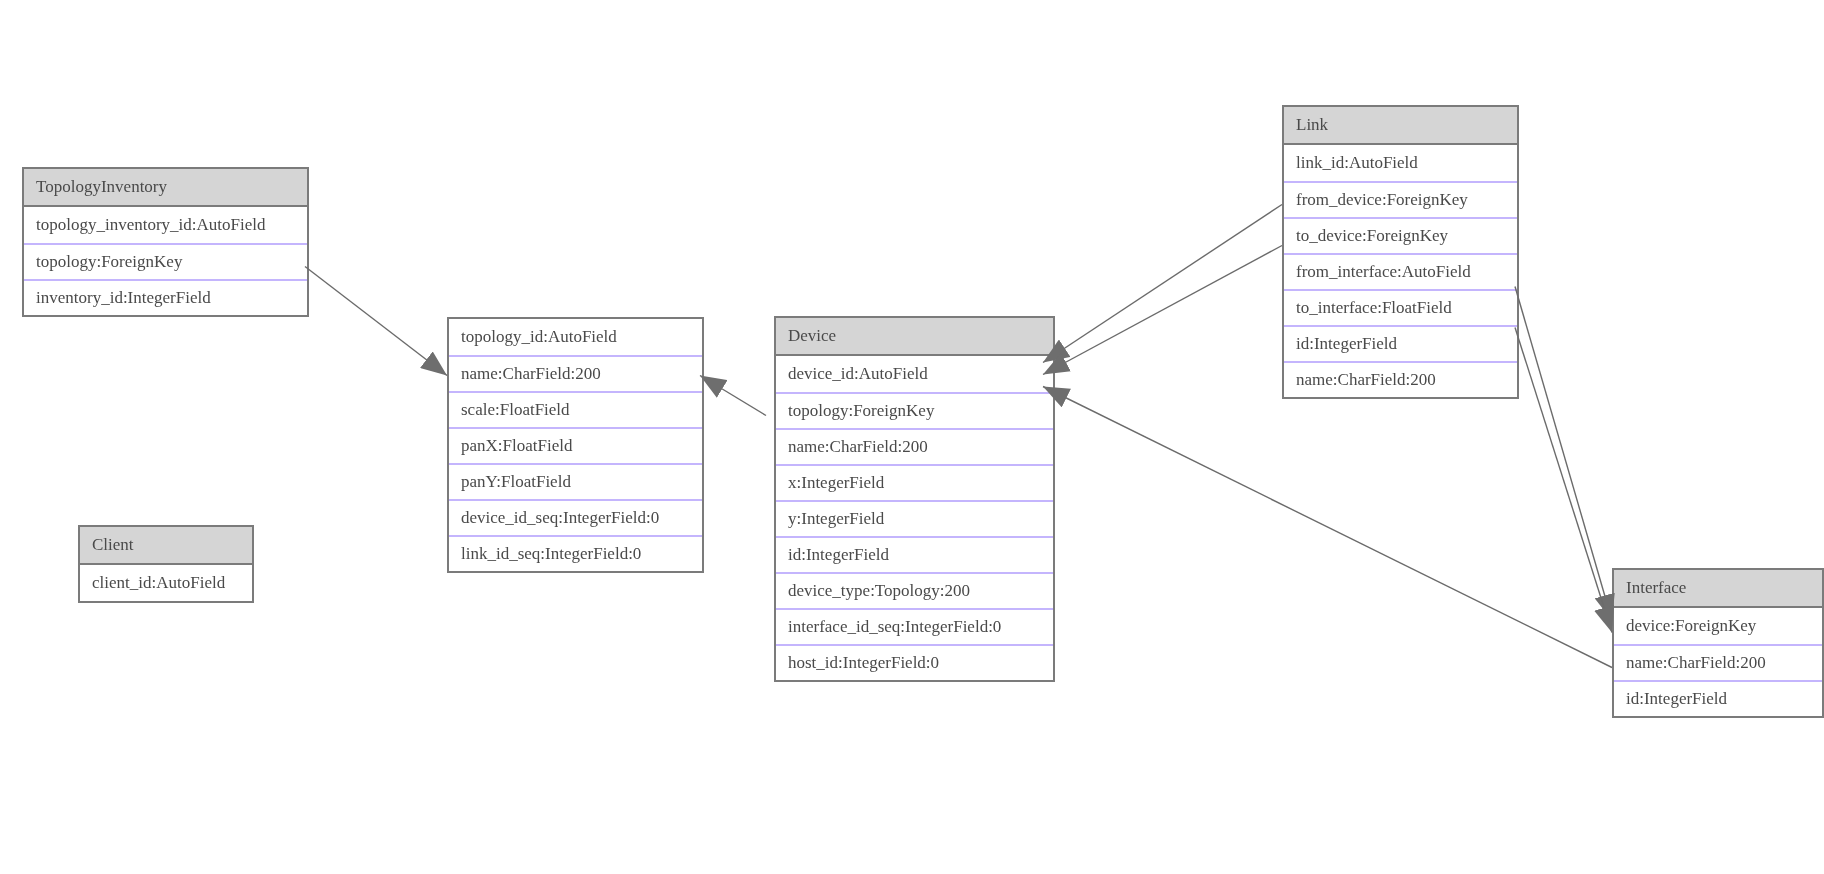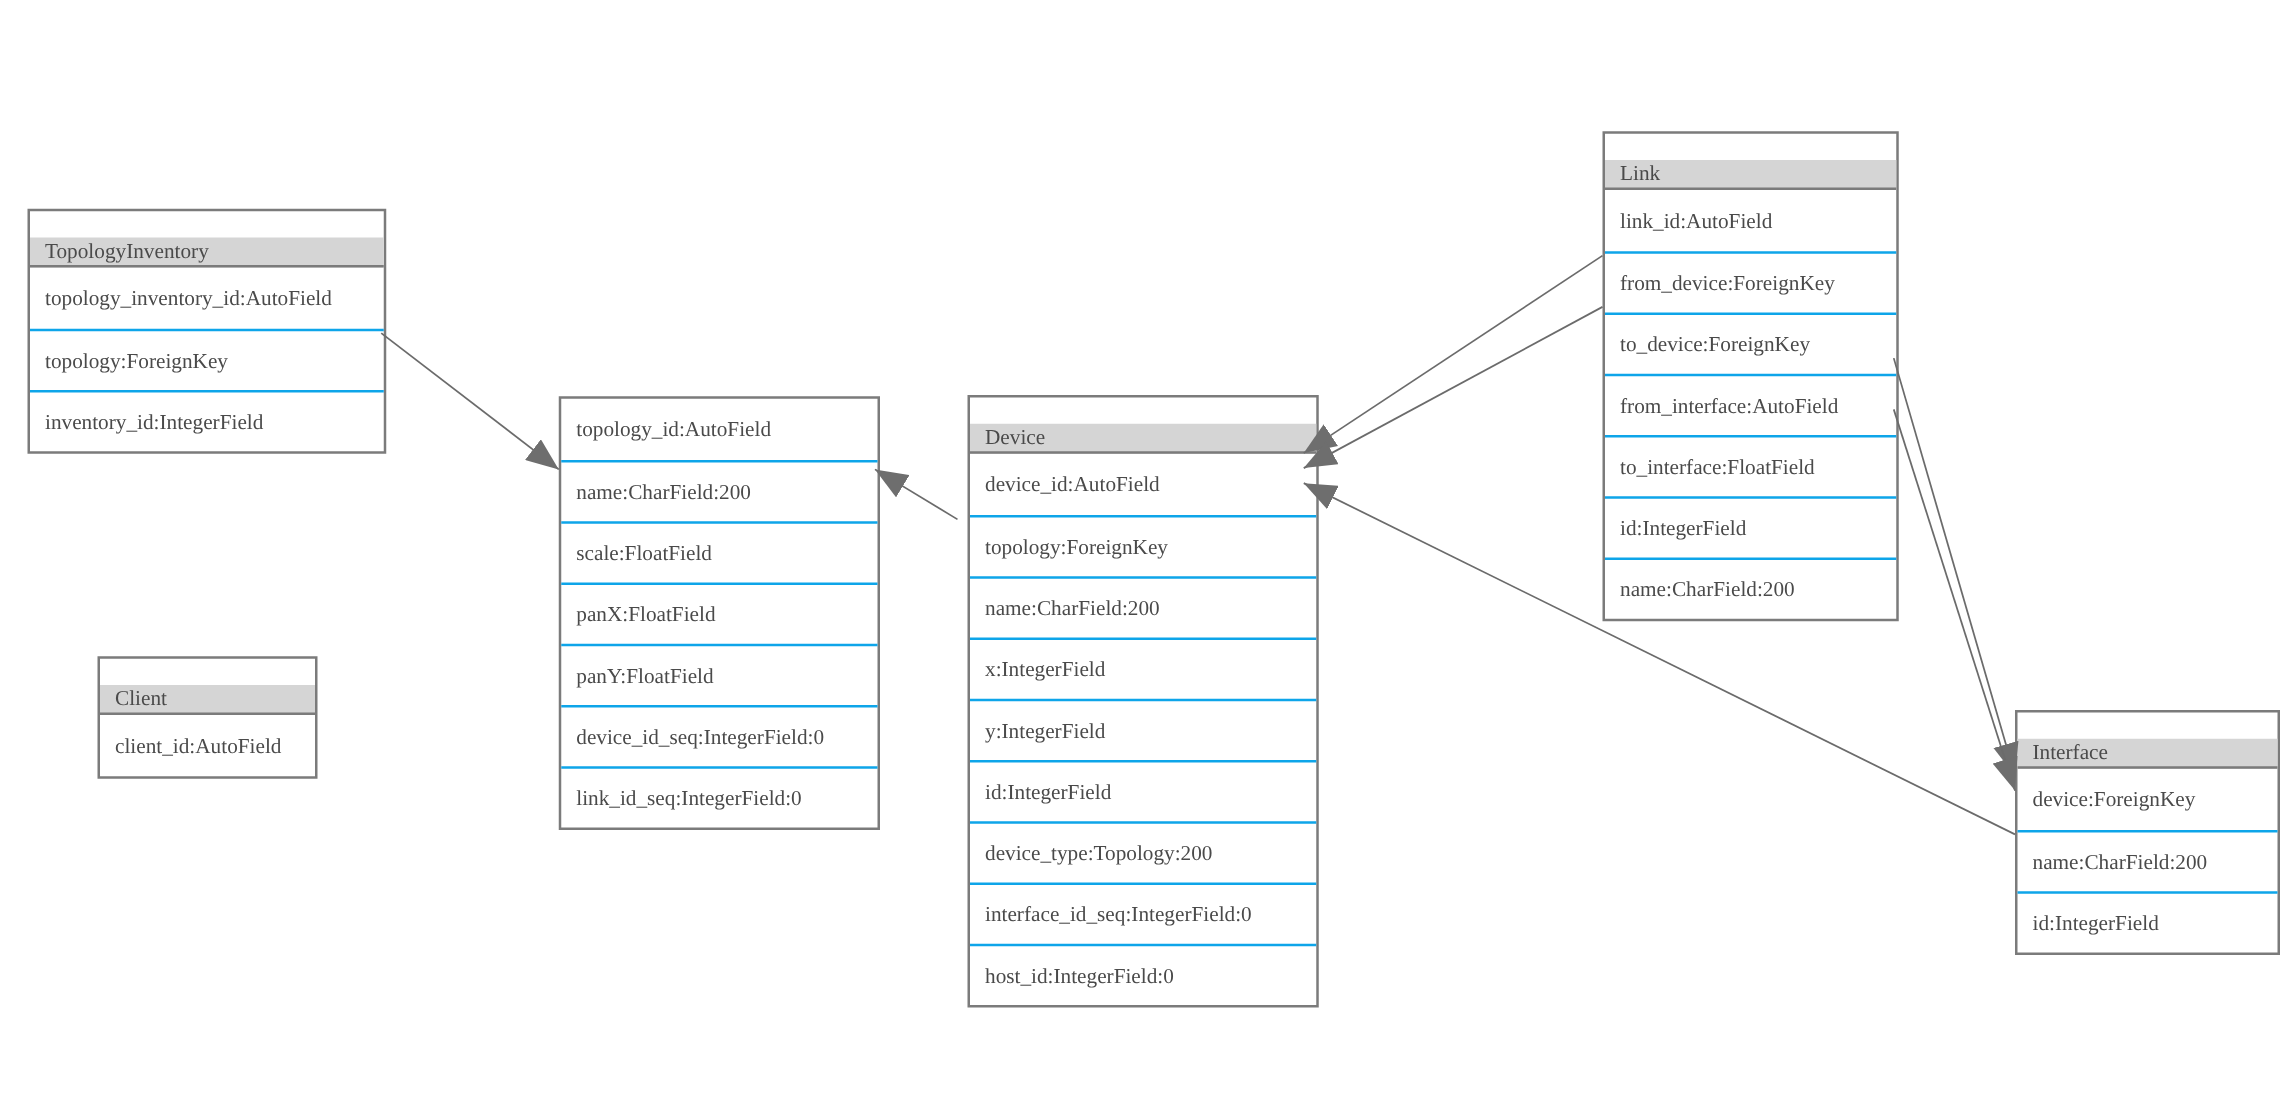--- a/index.html
+++ b/index.html
@@ -34,44 +34,43 @@
   }
   .entity {
     position: absolute;
     background: #ffffff;
     border: 2px solid #7b7b7b;
     color: #4a4a4a;
     z-index: 1;
     box-sizing: content-box;
   }
   .entity-header {
-    height: 24px;
+    height: 38px;
     background: #d5d5d5;
     border-bottom: 2px solid #7b7b7b;
     display: flex;
     align-items: center;
     padding: 0 12px;
     font-size: 17px;
     box-sizing: border-box;
     white-space: nowrap;
     overflow: hidden;
-    margin-top: 21px;
   }
   .entity-row {
-    height: 49px;
+    height: 36px;
     display: flex;
     align-items: center;
     padding: 0 12px;
     font-size: 17px;
     box-sizing: border-box;
     white-space: nowrap;
     overflow: hidden;
   }
   .entity-row + .entity-row {
-    border-top: 2px solid #0ea5e9;
+    border-top: 2px solid #c4b5fd;
   }
 </style>
 </head>
 <body>
 
 <div id="canvas">
   <svg id="edges" viewBox="0 0 1824 874" xmlns="http://www.w3.org/2000/svg">
     <defs>
       <marker id="arrowhead" viewBox="0 0 10 8" refX="10" refY="4" markerWidth="26" markerHeight="21" markerUnits="userSpaceOnUse" orient="auto">
         <path d="M0,0 L10,4 L0,8 z" fill="#6e6e6e"></path>

